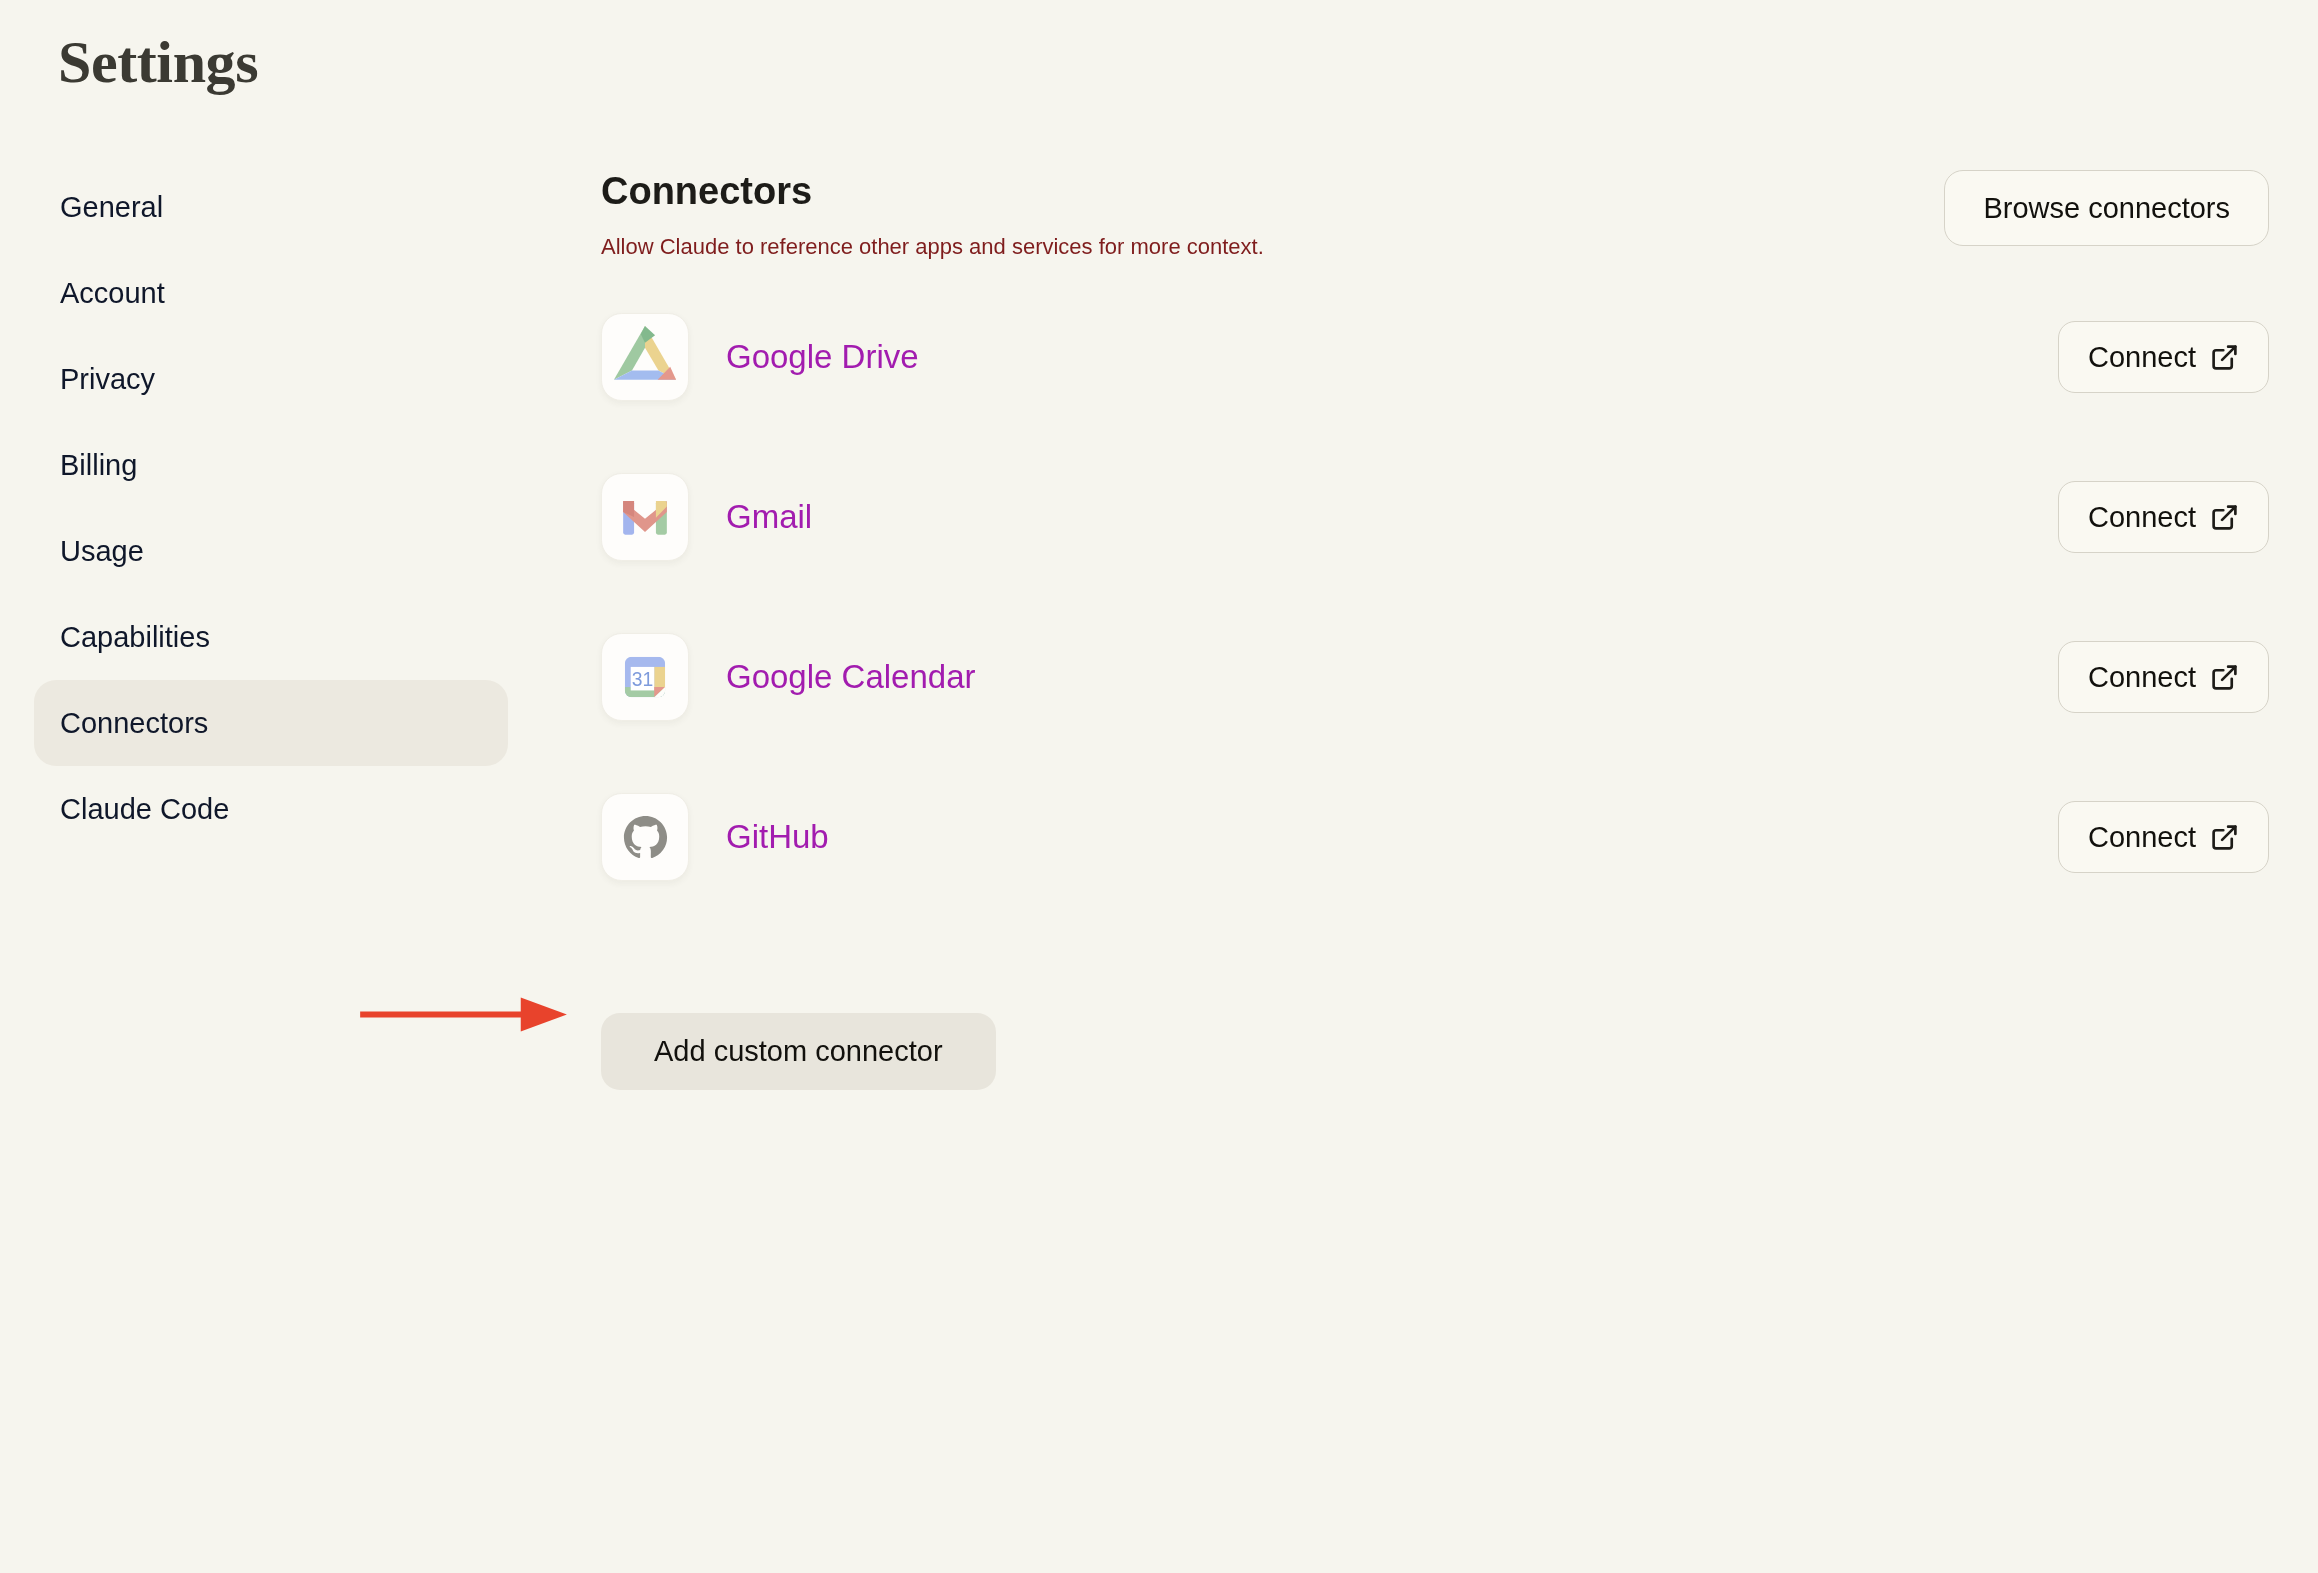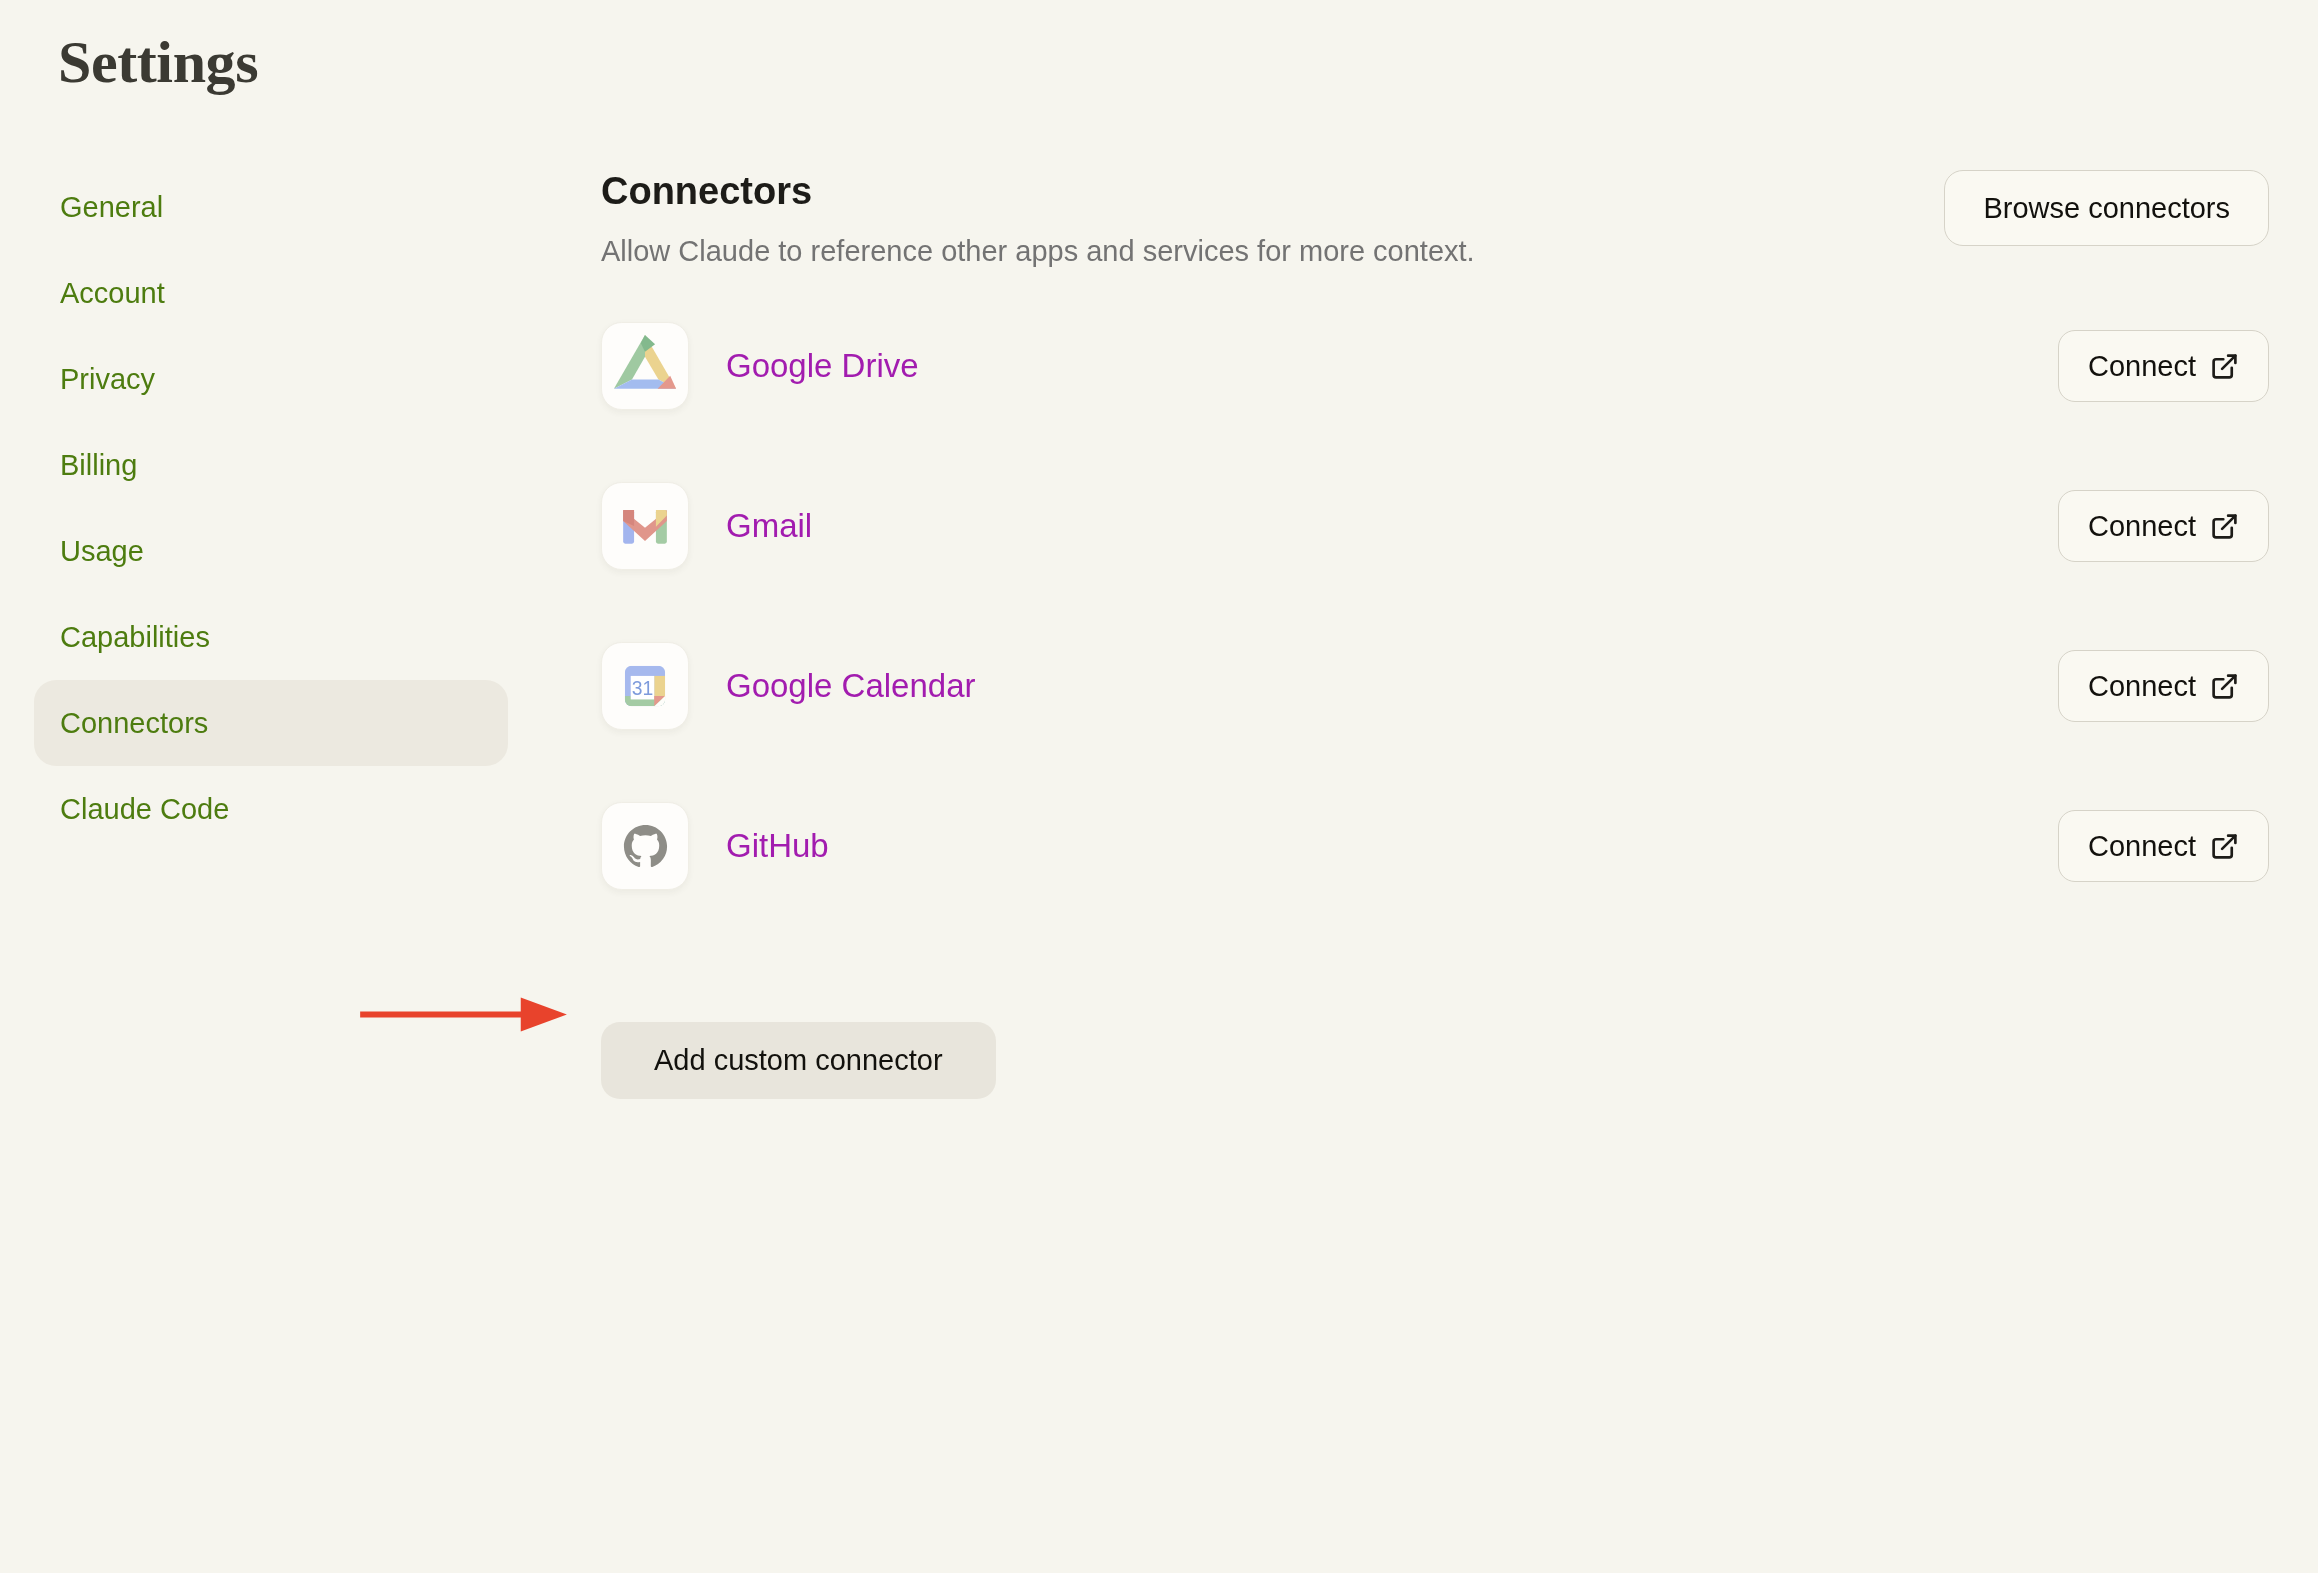--- a/index.html
+++ b/index.html
@@ -22,33 +22,33 @@
     color:#3B3A33;
     letter-spacing:-0.4px;
   }
 
   
   .sidebar{position:absolute;left:34px;top:164px;width:474px;}
   .side-item{
     height:86px;border-radius:22px;
     display:flex;align-items:center;
     padding-left:26px;box-sizing:border-box;
-    font-size:29px;color:#4d7c0f;
+    font-size:29px;color:#0f172a;
     cursor:pointer;
   }
   .side-item.selected{background:#ECE9E0;}
 
   
   .main{position:absolute;left:601px;top:0;width:1668px;}
   .main-header{
     margin-top:170px;
     display:flex;justify-content:space-between;align-items:flex-start;
   }
   .h2{font-size:38px;font-weight:700;color:#1D1C18;line-height:1.15;}
-  .desc{margin-top:19px;font-size:29px;color:#737373;line-height:1.3;}
+  .desc{margin-top:19px;font-size:22px;color:#7f1d1d;line-height:1.3;}
 
   .btn{
     display:inline-flex;align-items:center;justify-content:center;
     border:1.7px solid #D6D3C8;border-radius:19px;
     background:#FAF9F2;
     font-size:29px;font-weight:500;color:#12110D;
     box-sizing:border-box;cursor:pointer;
     font-family:"Liberation Sans", sans-serif;
   }
   .browse-btn{height:76px;padding:0 38px;margin-top:0;align-items:center;}

